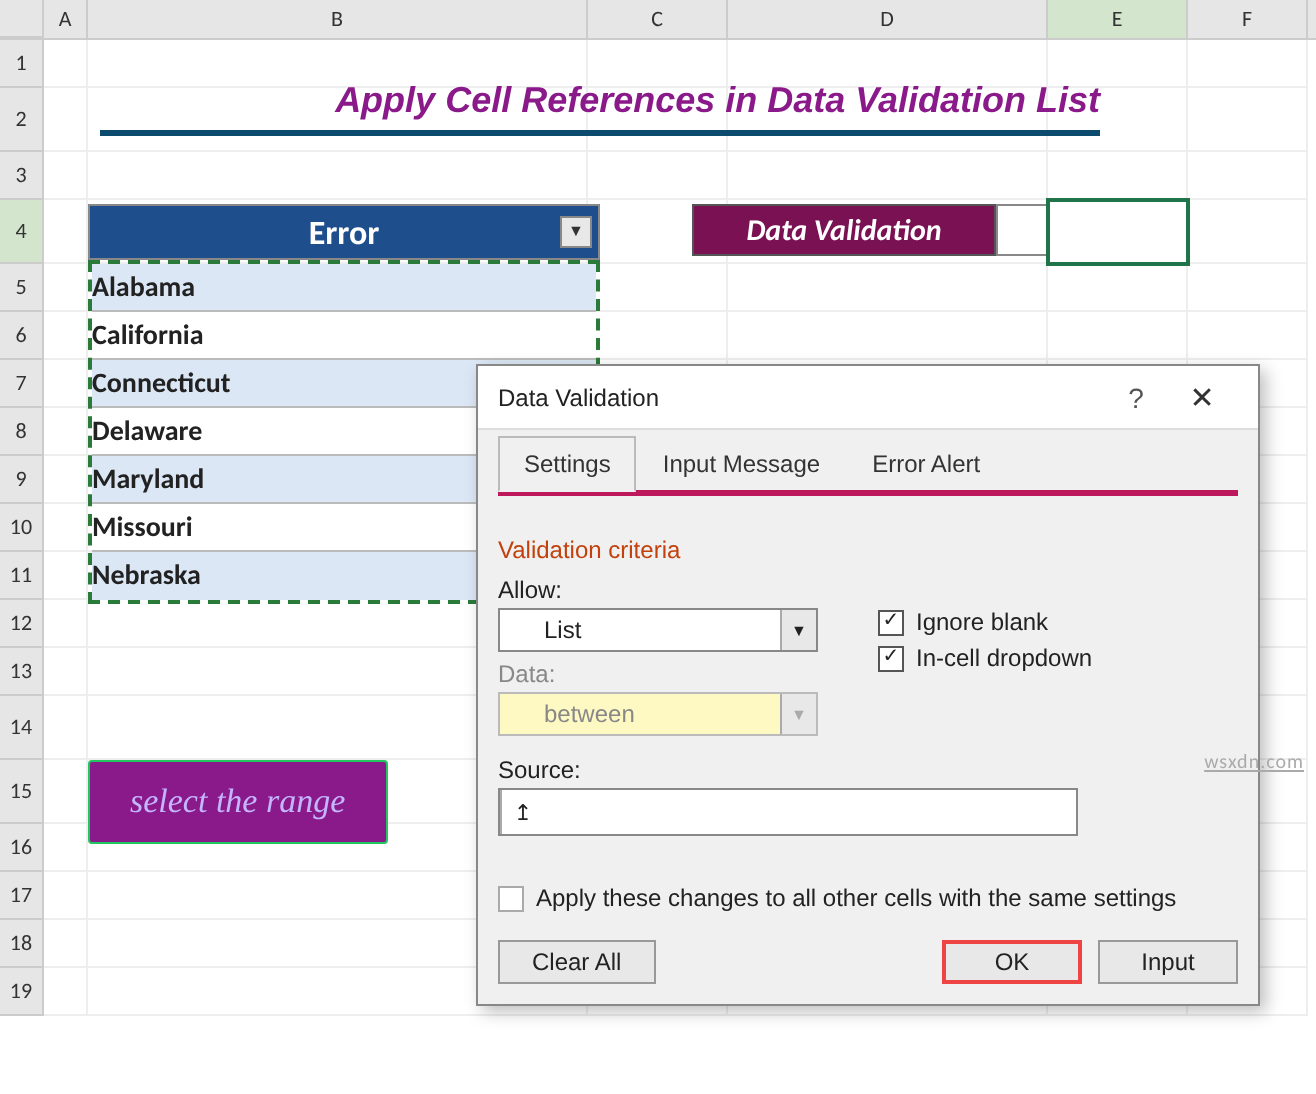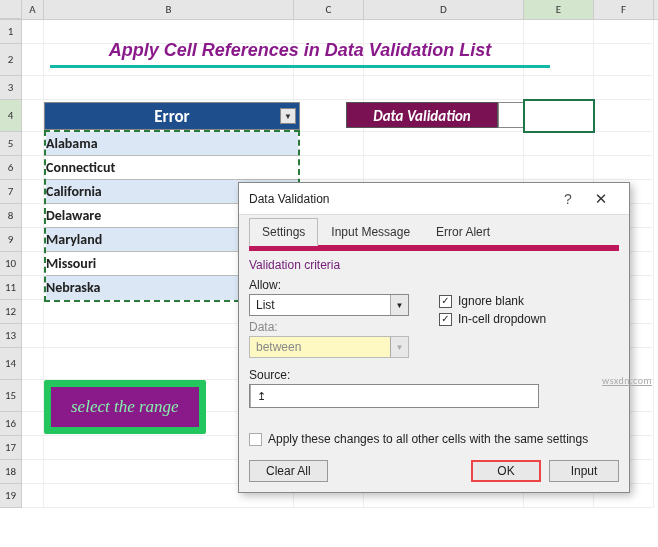--- a/index.html
+++ b/index.html
@@ -18,58 +18,58 @@
     .col-F { width: 60px; }
     .rows { }
     .srow { display: flex; height: 24px; }
     .srow.tall { height: 32px; }
     .cell { border-right: 1px solid #eee; border-bottom: 1px solid #eee; background: #fff; }
     .col-E.selected-hdr, .row-label.selected-hdr { background: #d3e5cd; }
     .selected-cell { outline: 2px solid #20744a; outline-offset: -1px; position: relative; z-index: 1; }
     
     
     .title-wrap { position: absolute; left: 50px; top: 40px; width: 500px; text-align: center; }
-    .title { font-family: 'Segoe UI', sans-serif; font-size: 18px; font-weight: bold; font-style: italic; color: #8a1a8a; border-bottom: 3px solid #14b8a6; padding-bottom: 4px; display: inline-block; width: 500px; }
+    .title { font-family: 'Segoe UI', sans-serif; font-size: 18px; font-weight: bold; font-style: italic; color: #8a1a8a; border-bottom: 3px solid #0c4a6e; padding-bottom: 4px; display: inline-block; width: 500px; text-align: right; }
     
     
     .states-table { position: absolute; left: 44px; top: 102px; width: 256px; }
     .states-hdr-row { display: flex; }
     .states-hdr { background: #1f4e8c; color: #fff; font-weight: bold; font-size: 17px; text-align: center; height: 28px; line-height: 28px; border: 1px solid #888; flex: 1; position: relative; }
     .filter-btn { position: absolute; right: 3px; top: 50%; transform: translateY(-50%); width: 16px; height: 16px; background: #e8e8e8; border: 1px solid #888; display: flex; align-items: center; justify-content: center; font-size: 8px; color: #333; }
     .states-body { border: 2px dashed #2a7a3a; }
     .state-row { height: 24px; line-height: 24px; text-align: left; font-weight: bold; font-size: 14px; border-bottom: 1px solid #bbb; }
     .state-row:nth-child(odd) { background: #dbe7f4; }
     .state-row:nth-child(even) { background: #fff; }
     .state-row:last-child { border-bottom: none; }
     
     
     .dv-label-wrap { position: absolute; left: 346px; top: 102px; display: flex; }
     .dv-label { background: #7a1152; color: #fff; font-weight: bold; font-size: 15px; font-style: italic; height: 26px; line-height: 26px; padding: 0 8px; border: 1px solid #555; width: 152px; text-align: center; }
     .dv-cell { width: 60px; height: 26px; border: 1px solid #888; background: #fff; position: relative; display: flex; }
     .dv-cell .dd { position: absolute; right: -18px; top: 2px; width: 16px; height: 22px; border: 1px solid #999; background: #f4f4f4; display: flex; align-items: center; justify-content: center; font-size: 8px; }
     
     
-    .note { position: absolute; left: 44px; top: 380px; background: #8a1a8a; color: #86efac; font-family: 'Comic Sans MS', cursive; font-style: italic; font-size: 17px; padding: 10px 20px; border-radius: 2px; border: 7px solid #22c55e; }
+    .note { position: absolute; left: 44px; top: 380px; background: #8a1a8a; color: #c4b5fd; font-family: 'Comic Sans MS', cursive; font-style: italic; font-size: 17px; padding: 10px 20px; border-radius: 2px; border: 1px solid #22c55e; }
     
     
     .dialog { position: absolute; left: 238px; top: 182px; width: 392px; background: #f0f0f0; border: 1px solid #888; box-shadow: 3px 3px 8px rgba(0,0,0,0.25); font-family: 'Segoe UI', sans-serif; font-size: 12px; z-index: 10; }
     .dlg-title { background: #fff; height: 32px; display: flex; align-items: center; padding: 0 10px; border-bottom: 1px solid #ddd; }
     .dlg-title-text { flex: 1; font-size: 12px; }
     .dlg-help { width: 30px; text-align: center; font-size: 14px; color: #555; }
     .dlg-close { width: 36px; text-align: center; font-size: 15px; color: #333; }
     .dlg-body { padding: 2px 10px 10px 10px; }
-    .tabs { display: flex; border-bottom: 6px solid #be185d; margin-bottom: 7px; }
+    .tabs { display: flex; border-bottom: 3px solid #be185d; margin-bottom: 20px; }
     .tab { padding: 6px 12px 6px 12px; color: #333; border: 1px solid transparent; border-bottom: none; position: relative; top: 1px; }
     .tab.active { background: #f0f0f0; border-color: #bbb; border-bottom: 1px solid #f0f0f0; }
-    .section-label { font-size: 12px; color: #701a75; margin-bottom: 6px; }
+    .section-label { font-size: 12px; color: #c2410c; margin-bottom: 6px; }
     .fieldrow { margin-bottom: 4px; }
     .fieldlabel { font-size: 12px; color: #222; margin-bottom: 2px; }
     .flexrow { display: flex; align-items: flex-start; gap: 20px; }
     .leftcol { width: 170px; }
-    .select-box { width: 160px; height: 22px; border: 1px solid #888; background: #fff; display: flex; align-items: center; padding: 0 6px; position: relative; }
+    .select-box { width: 160px; height: 22px; border: 1px solid #888; background: #fff; display: flex; align-items: center; padding: 0 22px; position: relative; }
     .select-box.disabled { background: #fef9c3; color: #888; border-color: #bbb; }
     .select-arrow { position: absolute; right: 0; top: 0; width: 18px; height: 100%; background: #e8e8e8; border-left: 1px solid #aaa; display: flex; align-items: center; justify-content: center; font-size: 8px; }
     .select-box.disabled .select-arrow { background: #e8e8e8; color: #aaa; }
     .checks { padding-top: 16px; }
     .check { display: flex; align-items: center; gap: 6px; margin-bottom: 4px; font-size: 12px; }
     .checkbox { width: 13px; height: 13px; border: 1px solid #555; background: #fff; display: flex; align-items: center; justify-content: center; font-size: 10px; line-height: 1; }
     .source-row { margin-top: 6px; }
     .source-input-wrap { display: flex; align-items: center; width: 290px; height: 24px; border: 1px solid #888; background: #fff; position: relative; }
     .source-input { flex: 1; padding: 0 6px; font-size: 12px; font-family: 'Segoe UI', sans-serif; }
     .source-highlight { border: 2px solid #e67a2e; border-radius: 3px; padding: 1px 3px; display: inline-block; }
@@ -279,22 +279,22 @@
   <div class="states-hdr-row">
     <div class="states-hdr">
       <span>Error</span>
       <div class="filter-btn">
           <span>▼</span>
         </div>
     </div>
   </div>
   <div class="states-body">
     <div class="state-row">Alabama</div>
+    <div class="state-row">California</div>
     <div class="state-row">Connecticut</div>
-    <div class="state-row">California</div>
     <div class="state-row">Delaware</div>
     <div class="state-row">Maryland</div>
     <div class="state-row">Missouri</div>
     <div class="state-row">Nebraska</div>
   </div>
 </div>
 
 <div class="dv-label-wrap">
   <div class="dv-label">Data Validation</div>
   <div class="dv-cell">

